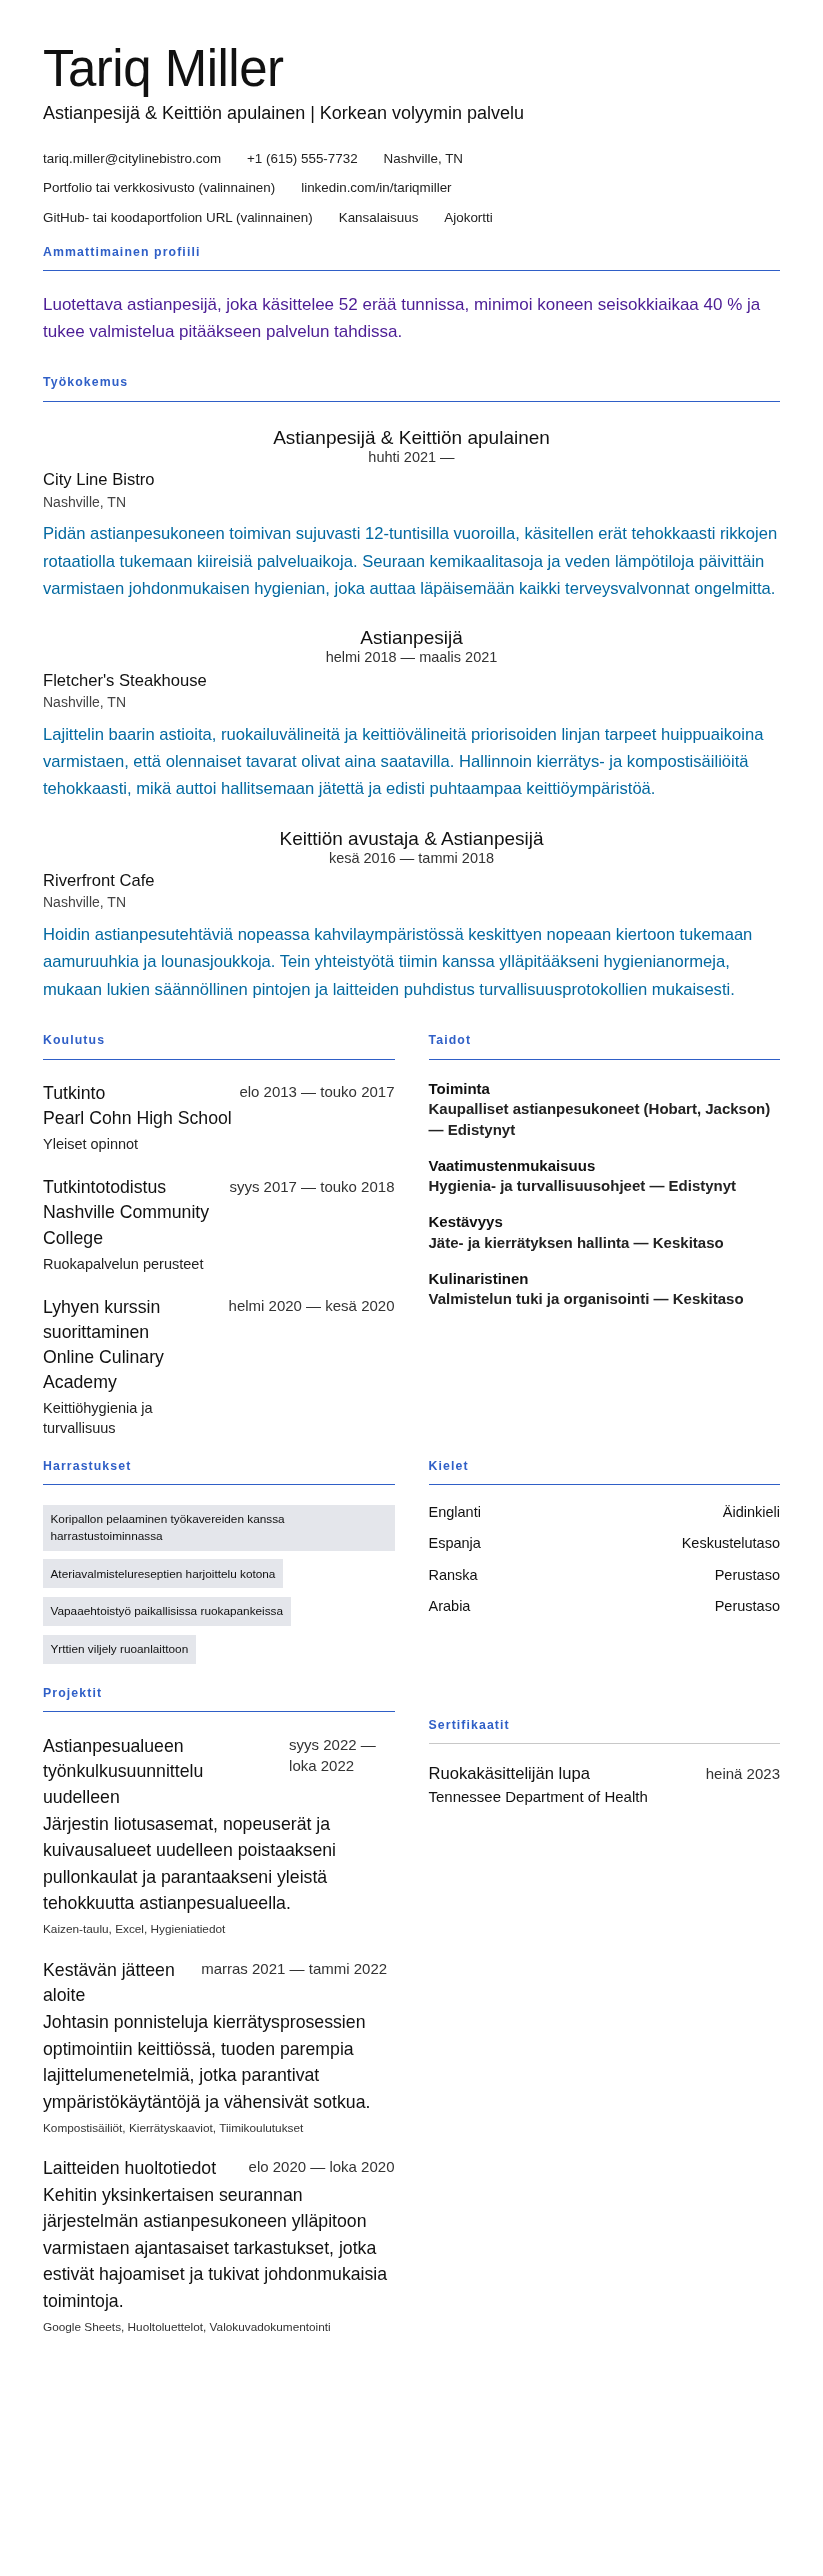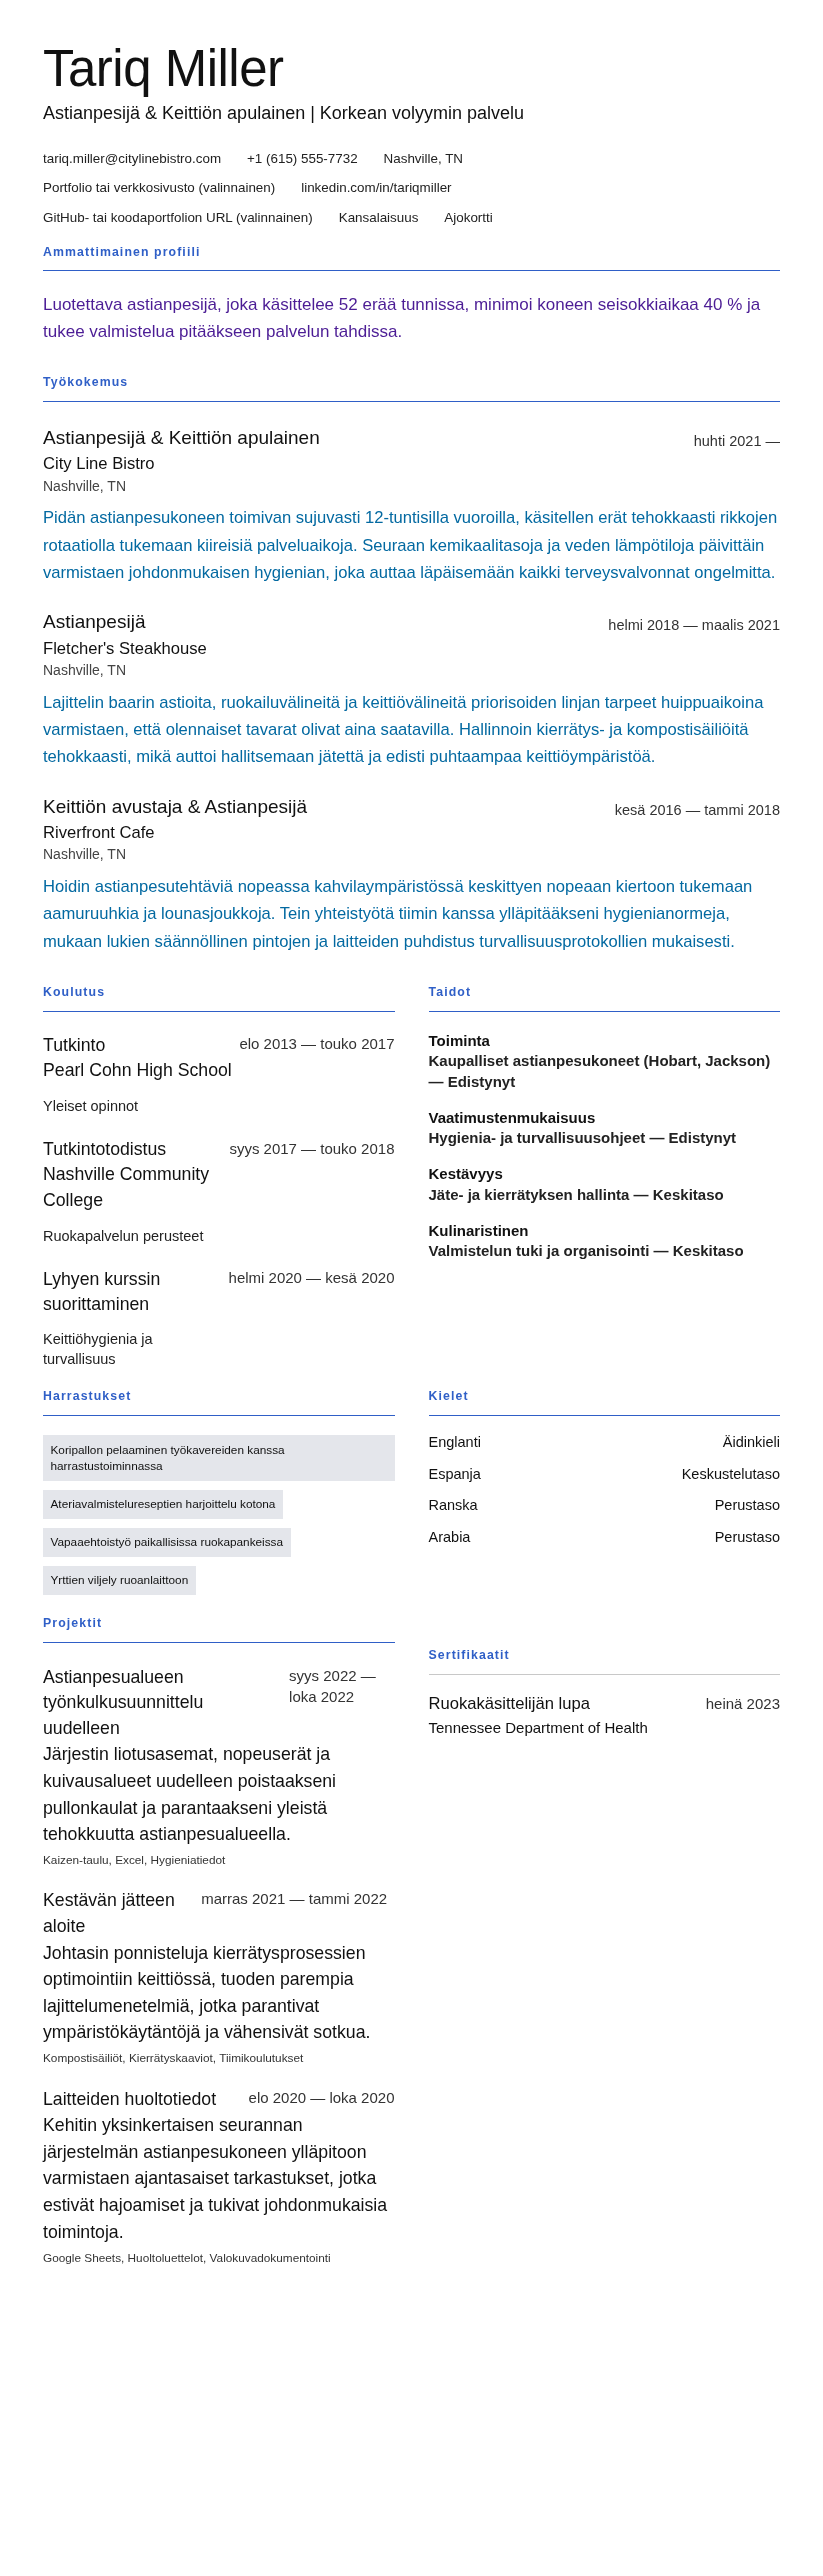--- a/index.html
+++ b/index.html
@@ -24,37 +24,37 @@
     font-size: 12.3px; font-weight: 700; color: #2f5fc7; letter-spacing: 1.1px;
     padding-bottom: 11.8px; border-bottom: 1.6px solid #2f5fc7;
   }
   .section-title.gray { border-bottom-color: #c8c8c8; }
 
   
   .profile-text { font-size: 17px; line-height: 1.6; margin-top: 19.3px; color: #4c1d95; }
 
   
   .job { margin-top: 25px; }
-  .job-head { display: flex; justify-content: space-between; align-items: flex-end; }
+  .job-head { display: flex; justify-content: space-between; align-items: center; flex-direction: column; }
   .job-title { font-size: 19px; font-weight: 400; color: #111; }
   .job-dates { font-size: 14.5px; color: #333; }
   .job-company { font-size: 16.6px; margin-top: 5.4px; color: #111; }
   .job-location { font-size: 14px; color: #444; margin-top: 3.2px; }
   .job-desc { font-size: 16.6px; line-height: 1.65; margin-top: 10.7px; color: #0369a1; }
 
   
   .cols { display: flex; gap: 34px; margin-top: 30px; }
   .col { flex: 1; min-width: 0; }
 
   .edu-item { margin-top: 21.4px; }
   .edu-head { display: flex; justify-content: space-between; align-items: flex-start; gap: 8.6px; }
   .edu-degree { font-size: 17.7px; line-height: 1.4; font-weight: 500; }
   .edu-dates { font-size: 15px; color: #333; white-space: nowrap; margin-top: 2.1px; }
   .edu-school { font-size: 17.7px; line-height: 1.45; width: 55%; }
-  .edu-field { font-size: 14.5px; line-height: 1.4; color: #222; width: 48%; margin-top: 12px; }
+  .edu-field { font-size: 14.5px; line-height: 1.4; color: #222; width: 48%; margin-top: 2px; }
 
   .skill { margin-top: 16px; }
   .skill:first-child { margin-top: 19.3px; }
   .skill-cat { font-size: 15px; font-weight: 600; line-height: 1.35; }
   .skill-val { font-size: 15px; line-height: 1.35; color: #222; font-weight: bold; }
 
   .tags { margin-top: 19.3px; display: flex; flex-direction: column; align-items: flex-start; gap: 8.6px; }
   .tag {
     background: #e4e6eb; font-size: 11.8px; line-height: 1.4;
     padding: 6.4px 7.5px; color: #111;
@@ -162,20 +162,21 @@
         </div>
         <div class="edu-school">Nashville Community College</div>
         <div class="edu-field">Ruokapalvelun perusteet</div>
       </div>
 
       <div class="edu-item">
         <div class="edu-head">
           <span class="edu-degree" style="width:50%">Lyhyen kurssin suorittaminen</span>
           <span class="edu-dates">helmi 2020 — kesä 2020</span>
         </div>
+        <div class="edu-school">Online Culinary Academy</div>
         <div class="edu-field">Keittiöhygienia ja turvallisuus</div>
       </div>
     </section>
 
     <section class="col">
       <h2 class="section-title">Taidot</h2>
       <div>
         <div class="skill">
           <div class="skill-cat">Toiminta</div>
           <div class="skill-val">Kaupalliset astianpesukoneet (Hobart, Jackson) — Edistynyt</div>

